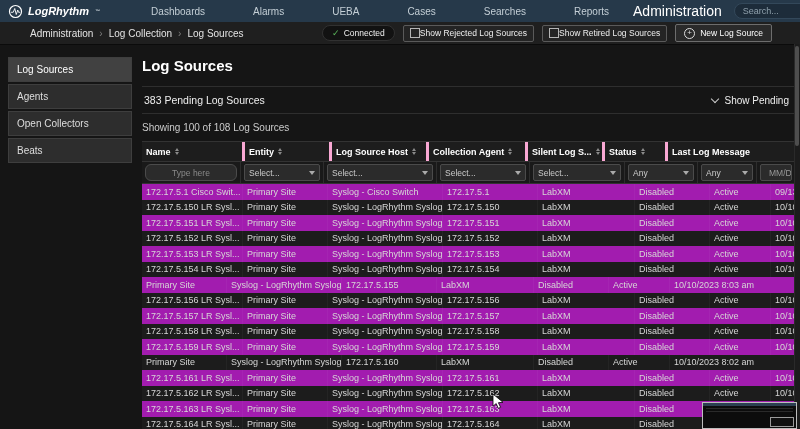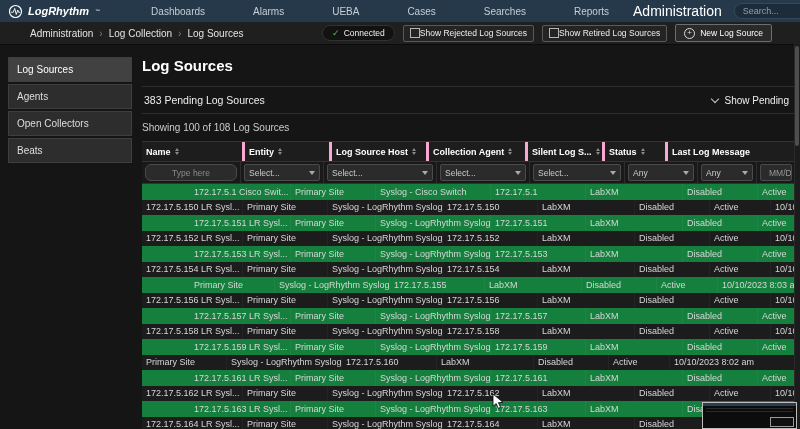--- a/index.html
+++ b/index.html
@@ -102,21 +102,21 @@
     width:100%; height:15px; background:#2b2b2b; border:1px solid #4b4b4b; border-radius:2px;
     display:flex; align-items:center; padding:0 4px; font-size:8.5px; color:#cccccc; cursor:pointer;
     overflow:hidden; white-space:nowrap;
   }
   .fselect { justify-content:space-between; }
   .fdate { justify-content:flex-start; gap:4px; color:#999; }
   .caret { width:0; height:0; border-left:3px solid transparent; border-right:3px solid transparent; border-top:4px solid #aaa; flex:none; }
 
   .tbody { flex:1; overflow:hidden; }
   .tr { display:flex; height:15.5px; cursor:pointer; }
-  .tr.alt-a { background:#15803d;padding-left:48px; }
+  .tr.alt-a { background:#a21caf; }
   .tr.alt-b { background:#1c1c1c; }
   .td {
     font-size:9px; color:#d6d6d6; padding:0 4px; display:flex; align-items:center;
     white-space:nowrap; overflow:hidden; border-right:1px solid rgba(255,255,255,0.04);
   }
 
   .col0 { width:92px; flex:none; }
   .col1 { width:76px; flex:none; }
   .col2 { width:106px; flex:none; }
   .col3 { width:86px; flex:none; }

